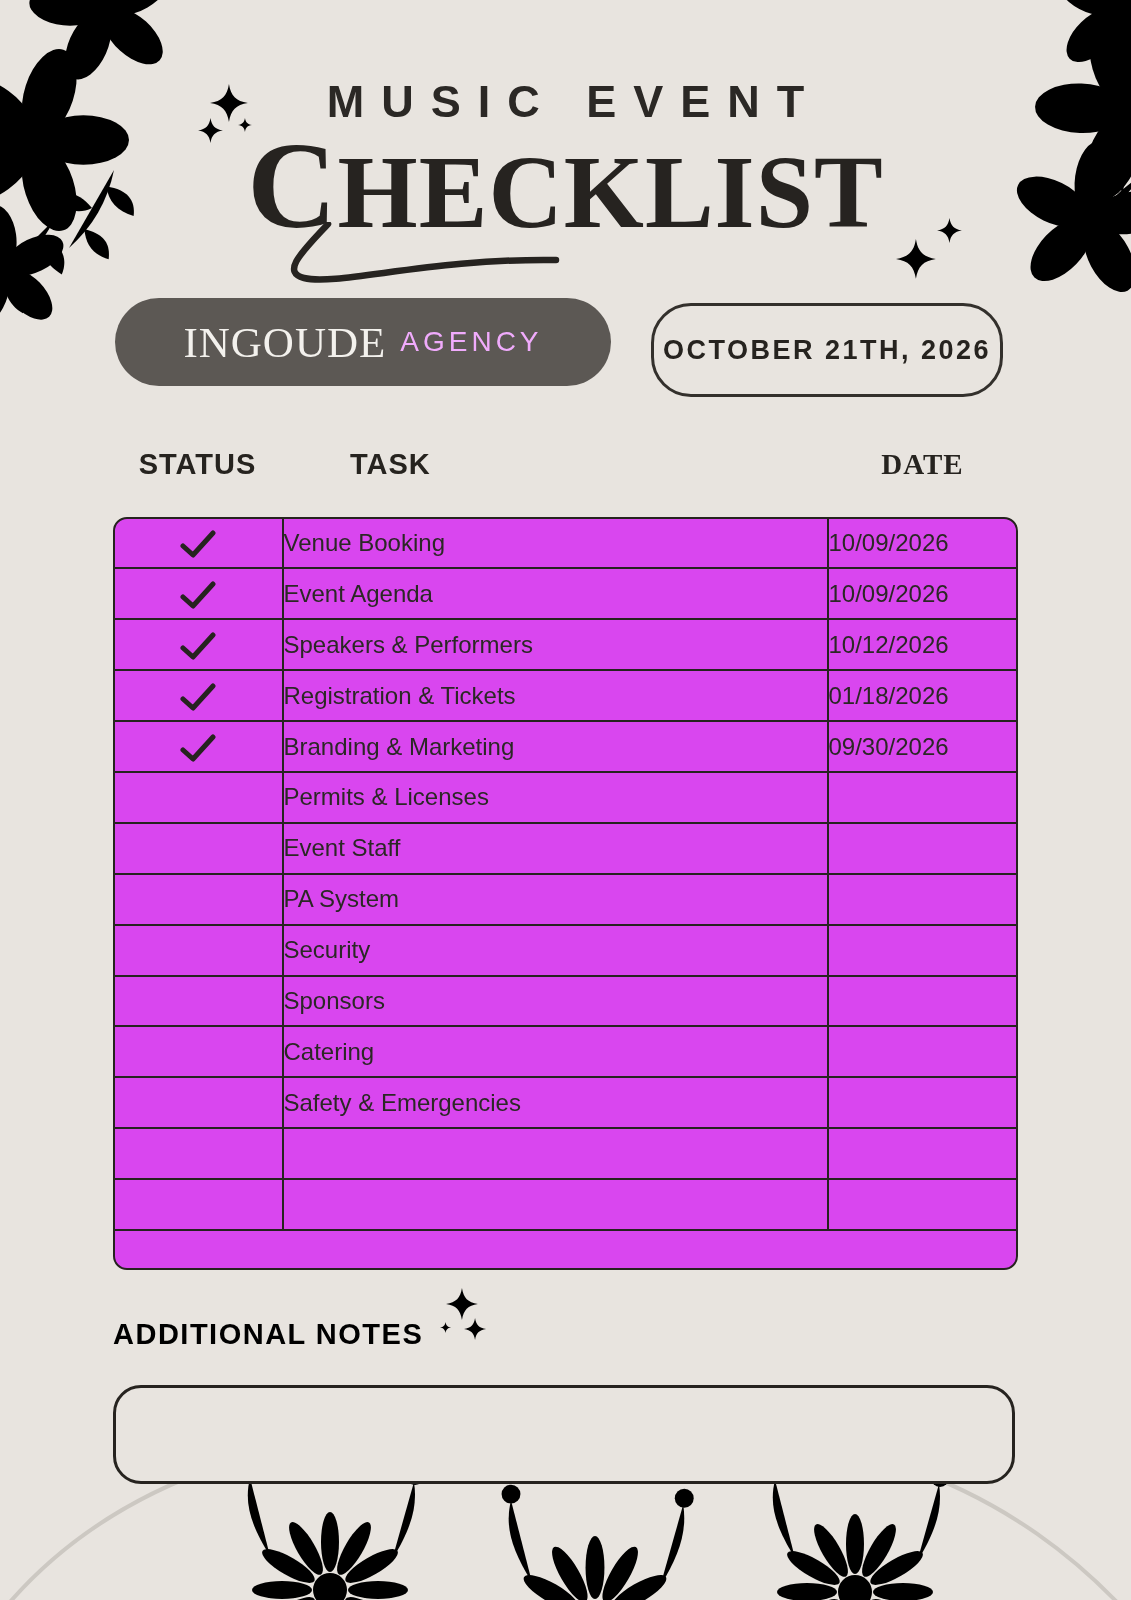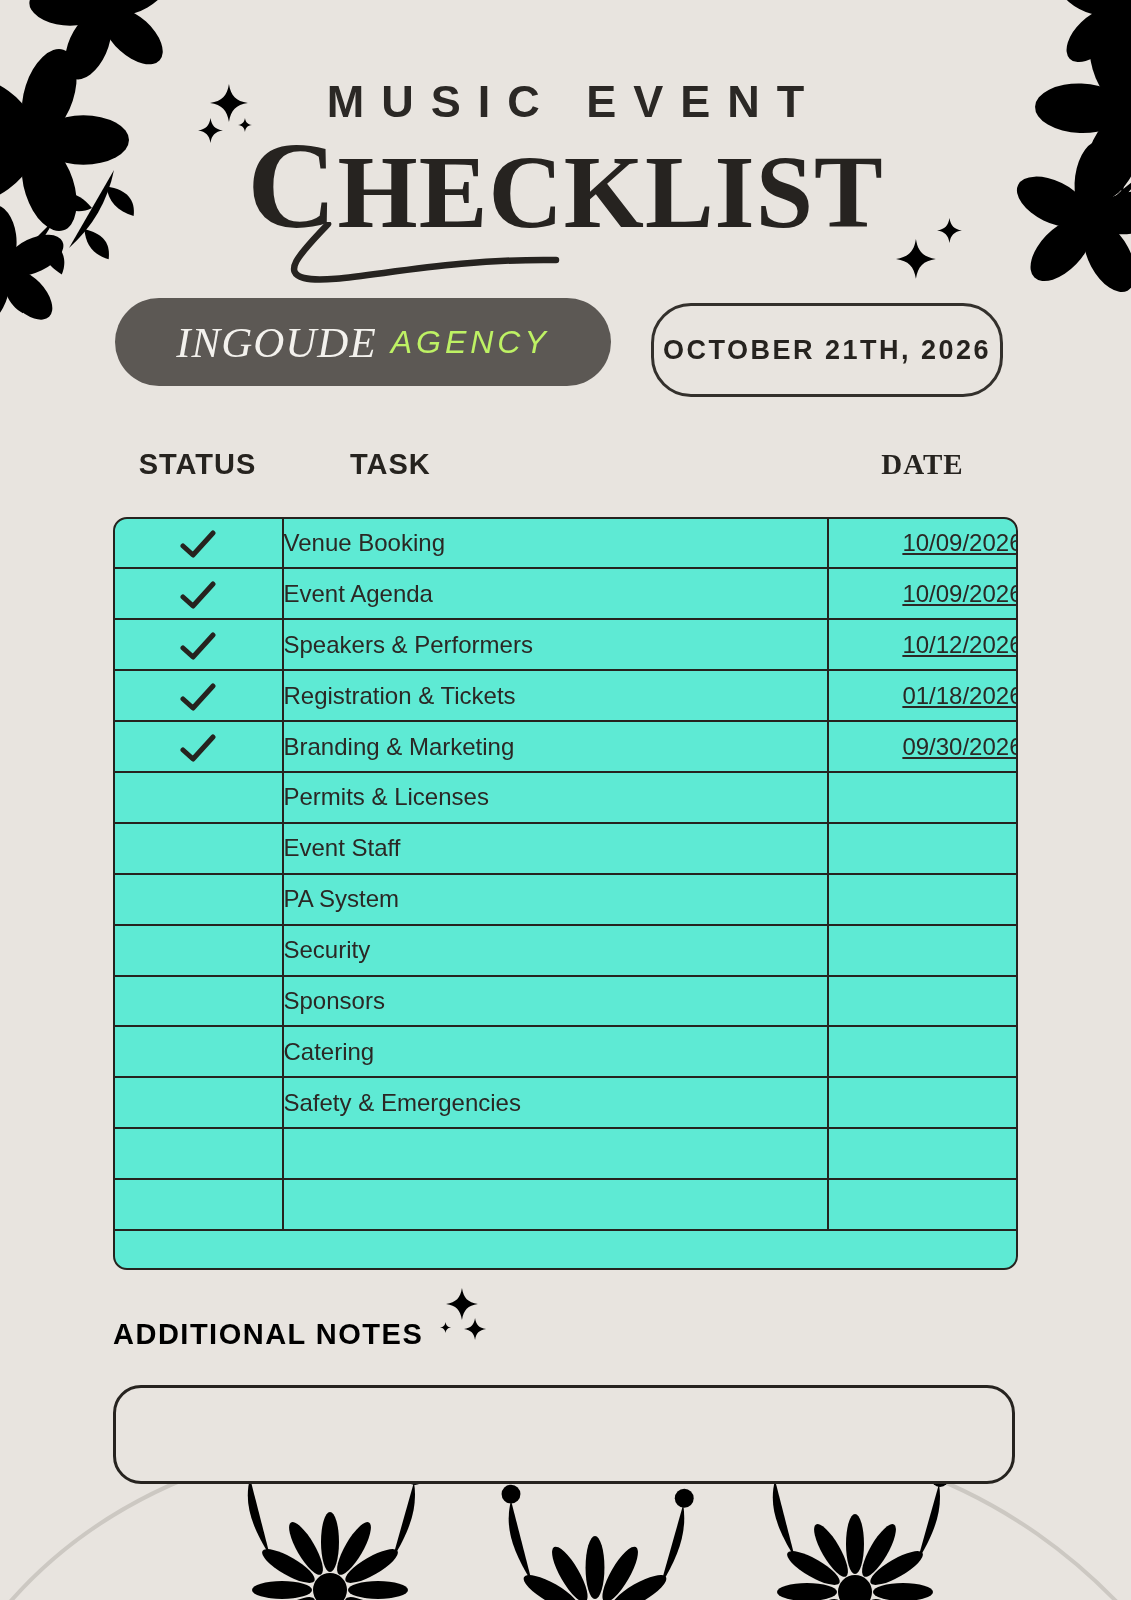--- a/index.html
+++ b/index.html
@@ -20,53 +20,53 @@
     position:absolute;top:118px;left:0;width:100%;text-align:center;
     font-family:"Liberation Serif",serif;font-weight:700;font-size:103px;
     letter-spacing:1px;color:#262320;line-height:1.1;
   }
   .big-title::first-letter{font-size:1.2em;}
   .swash{position:absolute;top:222px;left:272px;}
 
   
   .pill-dark{
     position:absolute;left:115px;top:298px;width:496px;height:88px;border-radius:44px;
-    background:#5c5854;display:flex;align-items:center;justify-content:center;gap:14px;font-style:italic;
+    background:#5c5854;display:flex;align-items:center;justify-content:center;gap:14px;
   }
   .logo-serif{font-family:"Liberation Serif",serif;font-size:43px;color:#f3f1ed;letter-spacing:1px;}
-  .logo-sans{font-size:32px;color:#bef264;letter-spacing:4px;font-weight:400;}
+  .logo-sans{font-size:28px;color:#f0abfc;letter-spacing:4px;font-weight:400;}
   .pill-outline{
     position:absolute;left:651px;top:303px;width:352px;height:94px;border-radius:40px;
     border:3.5px solid #33302c;box-sizing:border-box;
     display:flex;align-items:center;justify-content:center;
     font-size:27px;font-weight:800;letter-spacing:2.5px;color:#26231f;
   }
 
   
   .col-head{position:absolute;top:448px;font-size:29px;font-weight:800;letter-spacing:1px;color:#26231f;}
   .ch-status{left:113px;width:169px;text-align:center;}
   .ch-task{left:330px;margin-left:20px;}
   .ch-date{left:827px;width:191px;text-align:center;font-family:Liberation Serif, serif;}
 
   
   .table-wrap{
     position:absolute;left:113px;top:517px;width:905px;height:753px;box-sizing:border-box;
-    border:2.5px solid #26231f;border-radius:14px;overflow:hidden;z-index:2;background:#5eead4;
+    border:2.5px solid #26231f;border-radius:14px;overflow:hidden;z-index:2;background:#d946ef;
   }
   table.checklist{border-collapse:collapse;table-layout:fixed;width:910px;margin:-2.5px;}
   table.checklist col.g-status{width:169px}
   table.checklist col.g-task{width:545px}
   table.checklist col.g-date{width:196px}
   table.checklist td{
     border:2.5px solid #26231f;height:50.9px;padding:0;box-sizing:border-box;
     font-size:24px;color:#2b2825;
   }
   td.c-status{text-align:center;vertical-align:middle;}
   td.c-task{padding-left:46px;}
-  td.c-date{text-align:right;text-decoration:underline;}
+  td.c-date{text-align:left;}
   .check{width:37px;height:29px;margin:4px auto 0;}
   .check path{fill:none;stroke:#26231f;stroke-width:5;stroke-linecap:round;stroke-linejoin:round;}
 
   
   .notes-heading{position:absolute;left:113px;top:1318px;font-size:29px;font-weight:800;letter-spacing:1.5px;color:#000000;z-index:2;}
   .notes-box{
     position:absolute;left:113px;top:1385px;width:902px;height:99px;box-sizing:border-box;
     border:3px solid #26231f;border-radius:28px;background:#e8e4df;z-index:2;
   }
   .arc path{fill:none;stroke:#ccc8c2;stroke-width:4;}

